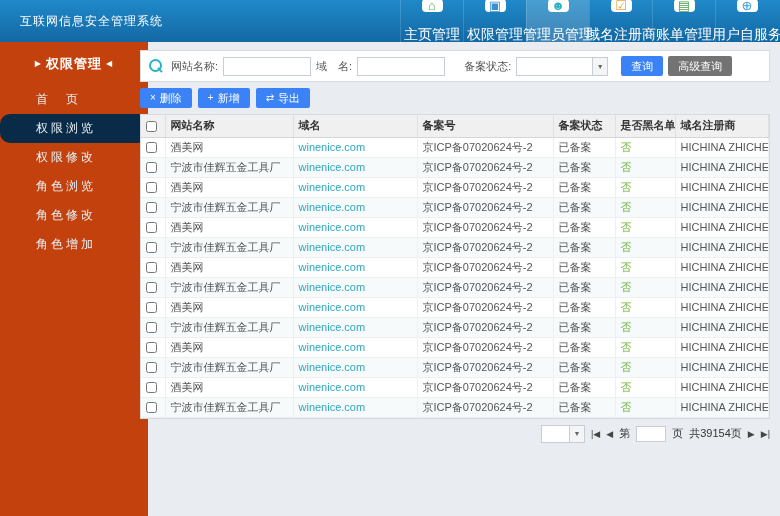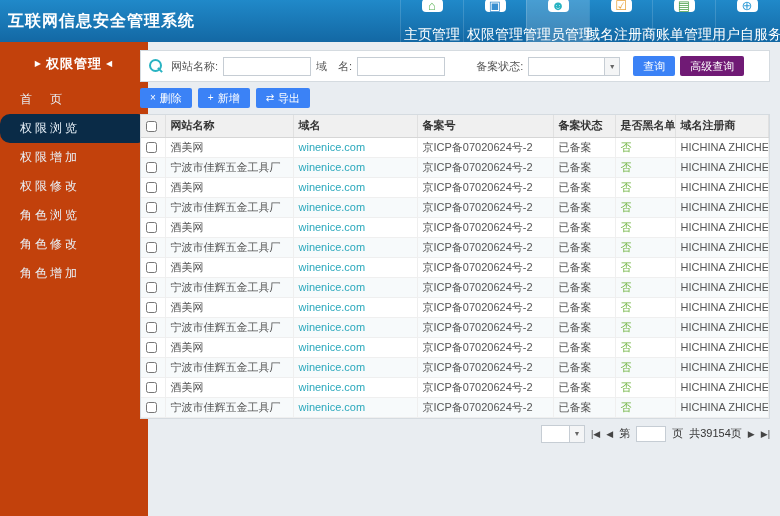--- a/index.html
+++ b/index.html
@@ -3,38 +3,38 @@
 <meta charset="utf-8">
 <style>
   * { margin:0; padding:0; box-sizing:border-box; }
   html,body { width:780px; height:516px; overflow:hidden;
     font-family:"Liberation Sans","DejaVu Sans",sans-serif; background:#e9edf1; }
   body { position:relative; }
 
   
   .header { position:absolute; top:0; left:0; width:780px; height:42px;
     background:linear-gradient(#2089c9,#1368a4); }
-  .header-title { color:#fff; font-size:16px; font-weight:bold; letter-spacing:1px;
-    line-height:42px; padding-left:8px; }
+  .header-title { color:#fff; font-size:12px; font-weight:normal; letter-spacing:1px;
+    line-height:42px; padding-left:20px; }
   .header-nav { position:absolute; right:2px; top:0; height:42px; display:flex; }
   .nav-item { width:63px; height:42px; display:flex; flex-direction:column;
     align-items:center; justify-content:center; cursor:pointer;
     border-left:1px solid rgba(255,255,255,0.15); }
   .nav-item.active { background:rgba(255,255,255,0.18); }
   .nav-icon { width:21px; height:21px; background:#fff; border-radius:4px;
     display:flex; align-items:center; justify-content:center; font-size:13px; line-height:1; }
   .nav-label { color:#fff; font-size:14px; margin-top:14px; white-space:nowrap; }
 
   
   .sidebar { position:absolute; top:42px; left:0; width:148px; height:474px; background:#c2410c; }
   .sidebar-title { color:#fff; font-size:13px; font-weight:bold; text-align:center;
     padding:13px 0 12px; letter-spacing:1px; }
   .sidebar-title .arr { font-size:8px; vertical-align:2px; margin:0 4px; }
   .side-item { height:29px; line-height:29px; color:#e9f2f9; font-size:12px;
-    padding-left:20px; letter-spacing:3px; cursor:pointer; white-space:nowrap; }
+    padding-left:36px; letter-spacing:3px; cursor:pointer; white-space:nowrap; }
   .side-item.active { background:#0a2b47;border-radius:10px; }
 
   
   .main { position:absolute; left:130px; top:42px; width:650px; height:474px; padding:8px 10px; }
 
   .search-panel { background:#fff; border:1px solid #d5dbe0; height:32px;
     display:flex; align-items:center; padding:0 8px; gap:5px; }
   .search-icon { width:15px; height:15px; position:relative; margin-right:2px; flex:none; }
   .search-icon::before { content:""; position:absolute; width:9px; height:9px;
     border:2px solid #29b3c2; border-radius:50%; left:0; top:0; }
@@ -44,21 +44,21 @@
   .txt { height:19px; width:88px; border:1px solid #c6cdd4; font-size:11px;
     padding:0 4px; font-family:inherit; }
   .select { position:relative; width:92px; height:19px; border:1px solid #c6cdd4;
     background:#fff; cursor:pointer; }
   .select .caret { position:absolute; right:0; top:0; width:15px; height:100%;
     border-left:1px solid #c6cdd4; font-size:7px; color:#666; display:flex;
     align-items:center; justify-content:center; background:#f4f5f6; }
   .btn { border:none; color:#fff; font-size:11px; height:20px; padding:0 10px;
     border-radius:2px; cursor:pointer; font-family:inherit; white-space:nowrap; }
   .btn-teal { background:#3b82f6; }
-  .btn-green { background:#701a75; }
+  .btn-green { background:#737373; }
 
   .toolbar { margin:6px 0; display:flex; gap:6px; }
   .tb-btn { display:flex; align-items:center; gap:4px; }
   .tb-btn .ic { font-size:10px; line-height:1; }
 
   .table-wrap { background:#fff; border:1px solid #d5dbe0; }
   table { width:100%; border-collapse:collapse; table-layout:fixed; }
   th { background:#f0f0f0; height:22px; font-size:11px; color:#333; font-weight:bold;
     text-align:left; padding:0 5px; border-right:1px solid #e0e0e0;
     border-bottom:1px solid #d6d6d6; white-space:nowrap; overflow:hidden; }
@@ -110,37 +110,36 @@
     </div>
 </div>
 
 <div class="sidebar">
   <div class="sidebar-title">
     <span class="arr">▶</span><span>权限管理</span><span class="arr">◀</span>
   </div>
   <div class="sidebar-menu">
       <div class="side-item">首　页</div>
       <div class="side-item active">权限浏览</div>
-      <div class="side-item">权限增加</div>
       <div class="side-item">权限修改</div>
       <div class="side-item">角色浏览</div>
       <div class="side-item">角色修改</div>
       <div class="side-item">角色增加</div>
     </div>
 </div>
 
 <div class="main">
 
   <div class="search-panel">
     <span class="search-icon"></span>
     <span class="lbl">网站名称:</span>
     <input class="txt" style="">
     <span class="lbl">域　名:</span>
     <input class="txt" style="">
-    <span class="lbl" style="margin-left:26px">备案状态:</span>
+    <span class="lbl" style="margin-left:14px">备案状态:</span>
     <div class="select">
       <span class="caret">▼</span>
     </div>
     <button class="btn btn-teal" style="margin-left:8px">查询</button>
     <button class="btn btn-green">高级查询</button>
   </div>
 
   <div class="toolbar">
     <button class="btn btn-teal tb-btn">
       <span class="ic">×</span>

